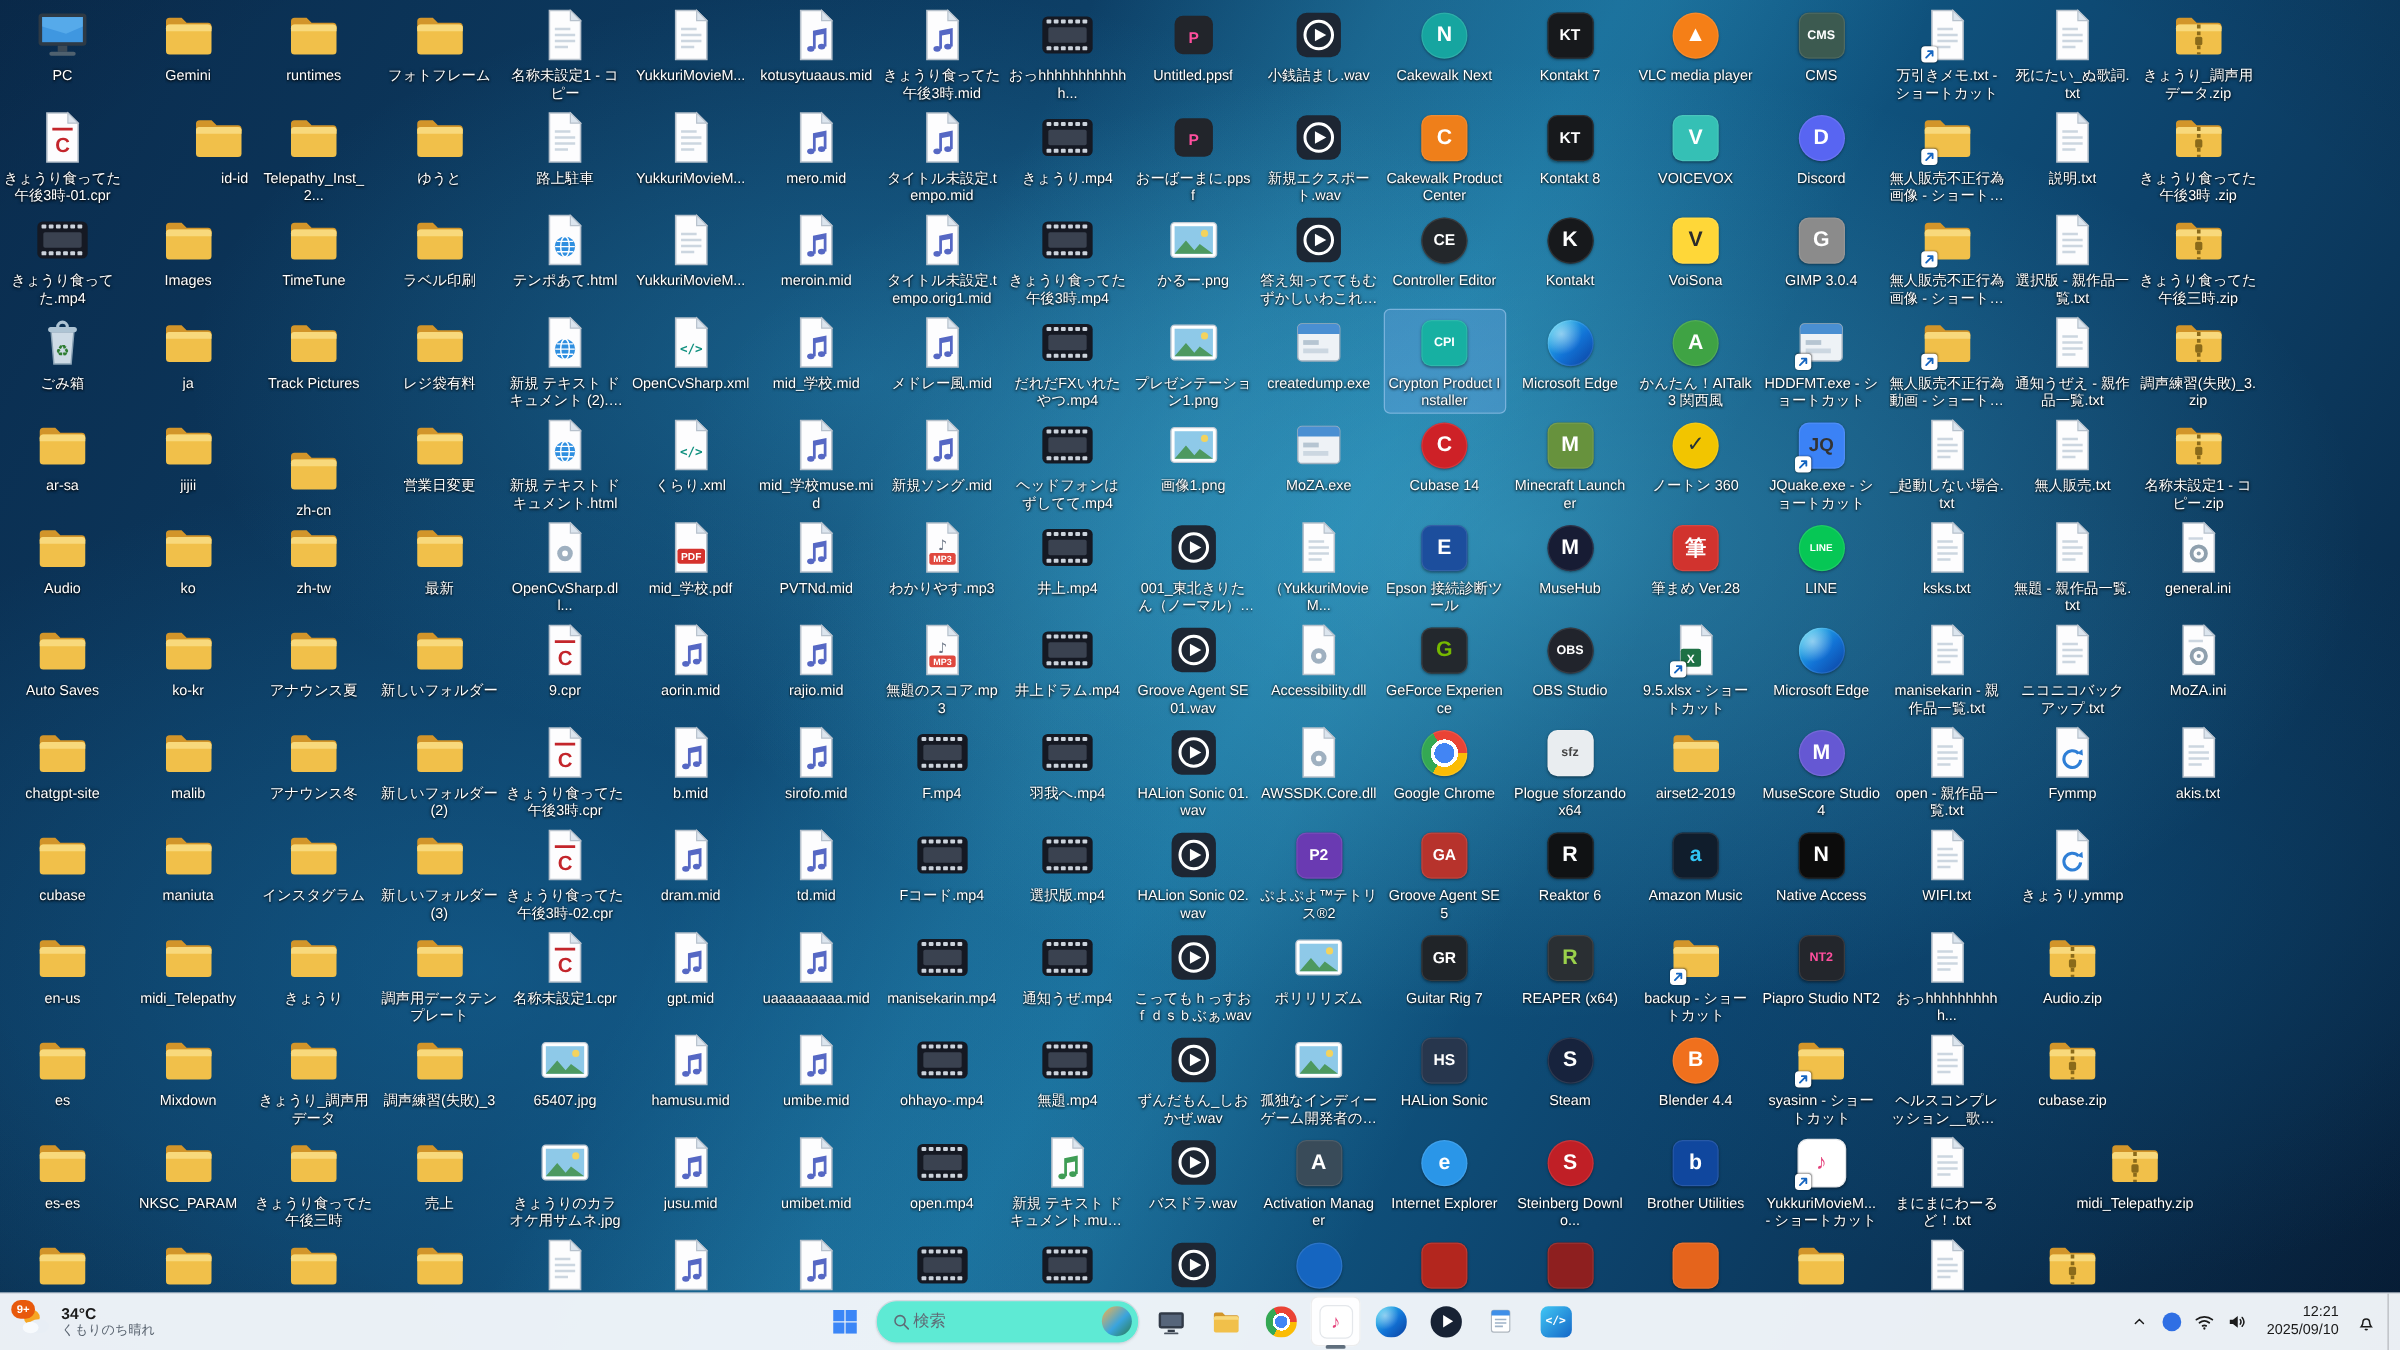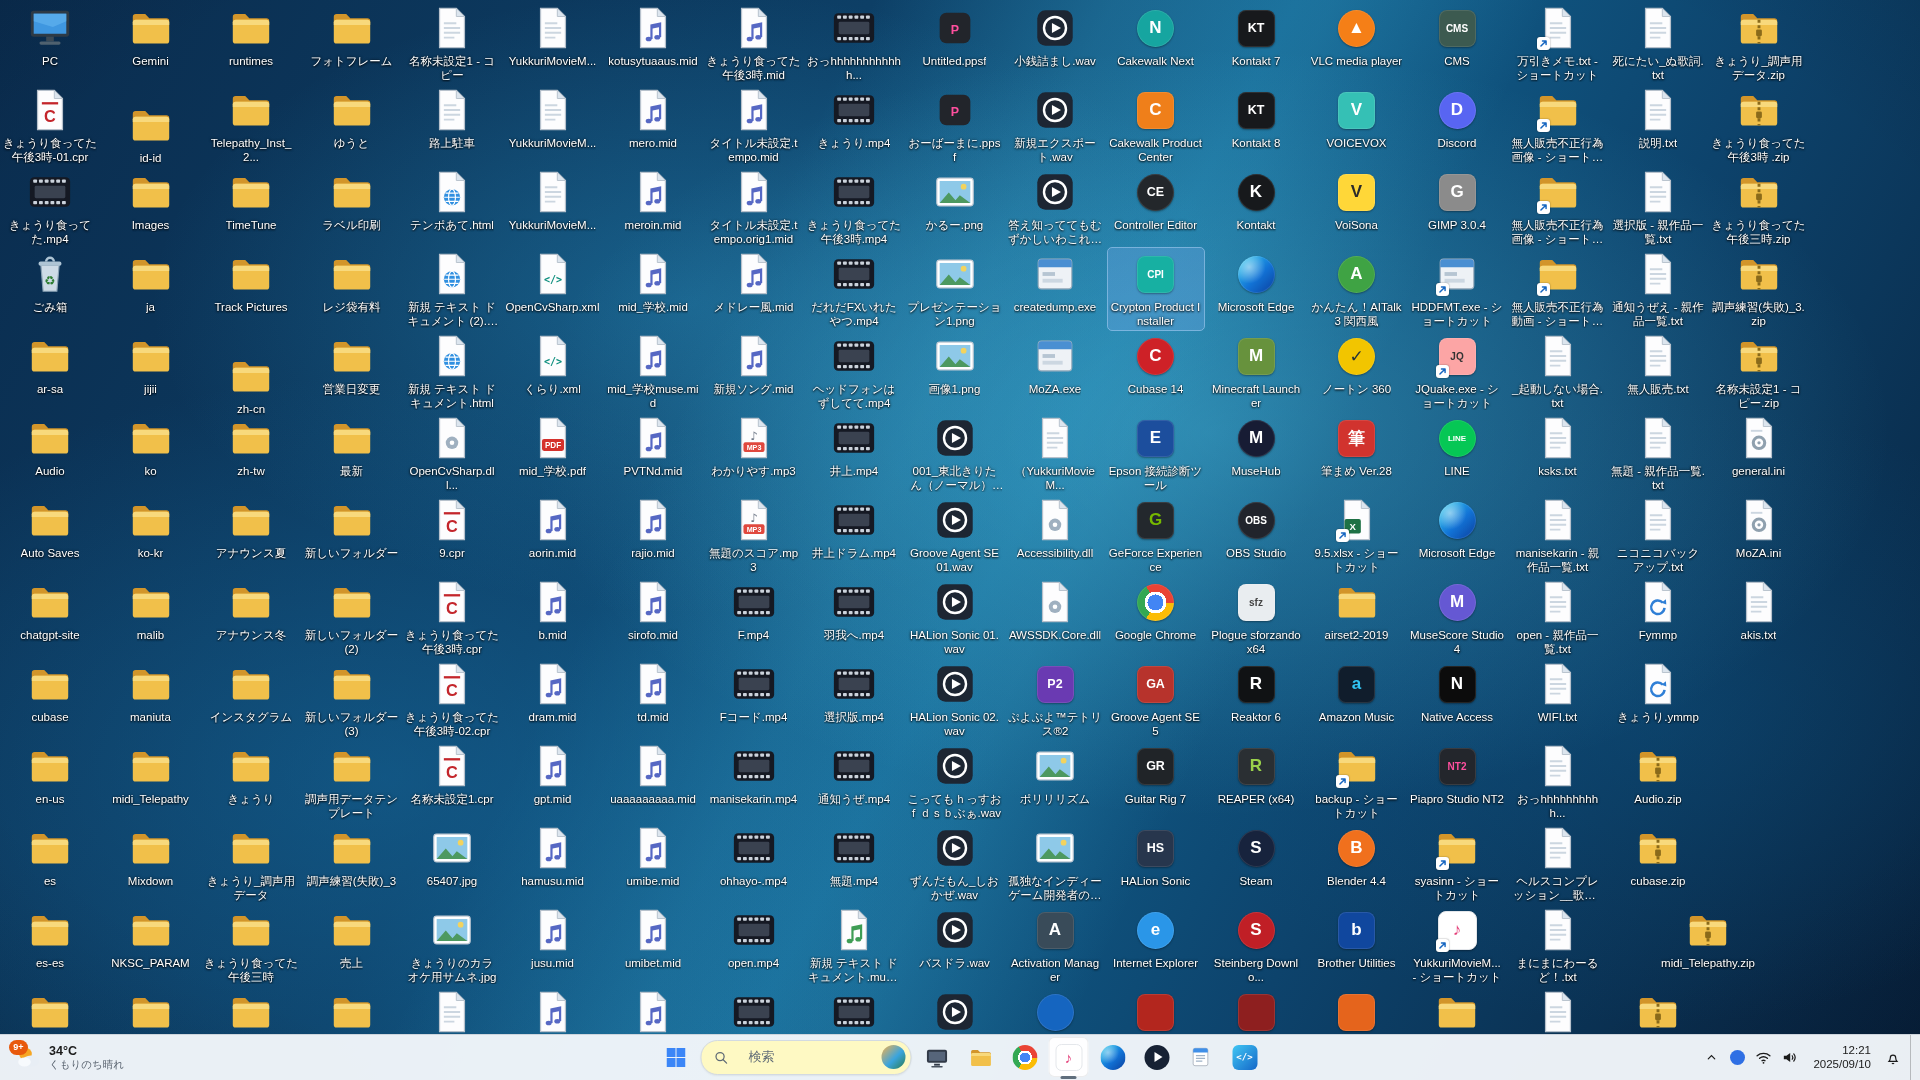--- a/index.html
+++ b/index.html
@@ -58,21 +58,21 @@
   .tb-center{position:absolute;left:50%;top:2px;transform:translateX(-50%);display:flex;align-items:center;gap:5px;height:40px;}
   .tb-slot{
     width:40px;height:40px;border:none;background:transparent;border-radius:6px;
     display:flex;align-items:center;justify-content:center;padding:0;position:relative;cursor:pointer;
   }
   .tb-app{width:40px;height:40px;border-radius:6px;display:flex;align-items:center;justify-content:center;position:relative;cursor:pointer;}
   .tb-app.active{background:rgba(255,255,255,.92);box-shadow:inset 0 0 0 1px rgba(0,0,0,.07);}
   .run-ind{position:absolute;bottom:-2px;left:50%;transform:translateX(-50%);width:16px;height:3px;border-radius:2px;background:#5f6e7d;}
   .tbi{width:25px;height:25px;border-radius:6px;display:flex;align-items:center;justify-content:center;}
   .tb-search{
-    display:flex;align-items:center;gap:20px;width:192px;height:33px;background:#fef9c3;
+    display:flex;align-items:center;gap:2px;width:192px;height:33px;background:#5eead4;
     border:1px solid #d3dae1;border-radius:17px;padding:0 5px 0 12px;box-shadow:0 1px 2px rgba(0,0,0,.06);cursor:text;
   }
   .s-ph{color:#5f6b76;font-size:13px;flex:1;}
   .s-chip{width:24px;height:24px;border-radius:50%;flex:none;background:linear-gradient(135deg,#f7b24a,#3aa4de 55%,#2a7c4f);}
   .tb-tray{position:absolute;right:2px;top:0;height:45px;display:flex;align-items:center;gap:2px;padding-right:2px;}
   .tray-btn{width:24px;height:36px;border:none;background:transparent;display:flex;align-items:center;justify-content:center;border-radius:5px;padding:0;cursor:pointer;}
   .tb-clock{padding:0 8px 0 10px;text-align:right;cursor:pointer;}
   .tb-clock div{font-size:11.5px;color:#1a1a1a;line-height:13.5px;}
   .show-desktop{width:5px;height:45px;border-left:1px solid rgba(0,0,0,.22);margin-left:3px;cursor:pointer;}
 </style>
@@ -229,21 +229,21 @@
     <div class="cell" style="left: 102.5px; top: 2px;">
       <div class="ic">
         <svg width="46" height="46" viewBox="0 0 48 48">
           <path d="M5 12.5a3 3 0 0 1 3-3h10l4.2 4.2H40a3 3 0 0 1 3 3v1.6H5z" fill="#d2952a"></path>
           <rect x="5" y="15.3" width="38" height="25" rx="3" fill="#f1c04a"></rect>
           <path d="M5 18.3a3 3 0 0 1 3-3h32a3 3 0 0 1 3 3v2.6H5z" fill="#f8d97c"></path>
         </svg>
       </div>
       <div class="lbl">Gemini</div>
     </div>
-    <div class="cell" style="left: 102.5px; top: 99px;">
+    <div class="cell" style="left: 102.5px; top: 84px; align-items: flex-end;">
       <div class="ic">
         <svg width="46" height="46" viewBox="0 0 48 48">
           <path d="M5 12.5a3 3 0 0 1 3-3h10l4.2 4.2H40a3 3 0 0 1 3 3v1.6H5z" fill="#d2952a"></path>
           <rect x="5" y="15.3" width="38" height="25" rx="3" fill="#f1c04a"></rect>
           <path d="M5 18.3a3 3 0 0 1 3-3h32a3 3 0 0 1 3 3v2.6H5z" fill="#f8d97c"></path>
         </svg>
       </div>
       <div class="lbl">id-id</div>
     </div>
     <div class="cell" style="left: 102.5px; top: 166px;">
@@ -2153,21 +2153,21 @@
         <span class="sc">
           <svg width="11" height="11" viewBox="0 0 12 12">
             <path d="M3.2 8.8L8.8 3.2M8.8 3.2H4.9M8.8 3.2v3.9" stroke="#1565c0" stroke-width="1.6" fill="none" stroke-linecap="round"></path>
           </svg>
         </span>
       </div>
       <div class="lbl">HDDFMT.exe - ショートカット</div>
     </div>
     <div class="cell" style="left: 1409px; top: 330px;">
       <div class="ic">
-        <div class="appsq" style="border-radius:8px;background:#fca5a5;color:#333333;font-size:10px;border:none">JQ</div>
+        <div class="appsq" style="border-radius:8px;background:#3b82f6;color:#333333;font-size:15px;border:none">JQ</div>
         <span class="sc">
           <svg width="11" height="11" viewBox="0 0 12 12">
             <path d="M3.2 8.8L8.8 3.2M8.8 3.2H4.9M8.8 3.2v3.9" stroke="#1565c0" stroke-width="1.6" fill="none" stroke-linecap="round"></path>
           </svg>
         </span>
       </div>
       <div class="lbl">JQuake.exe - ショートカット</div>
     </div>
     <div class="cell" style="left: 1409px; top: 412px;">
       <div class="ic">

